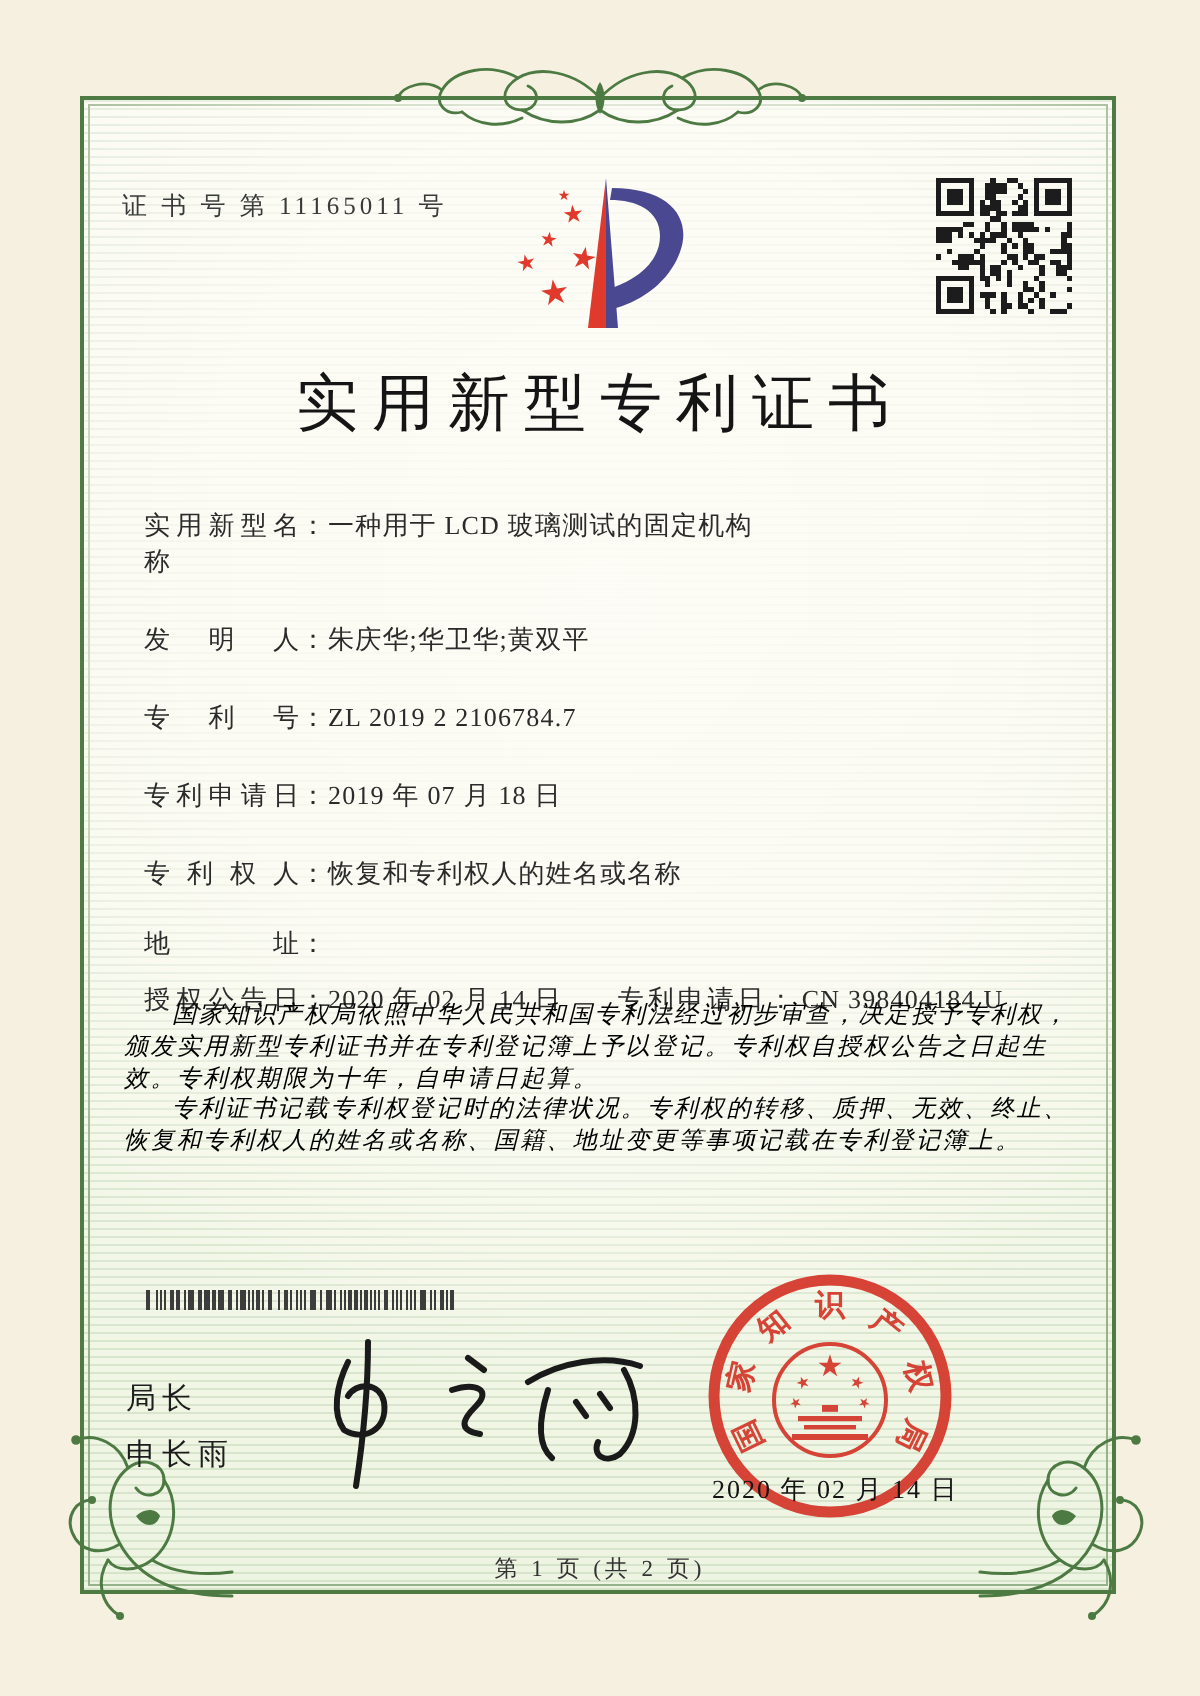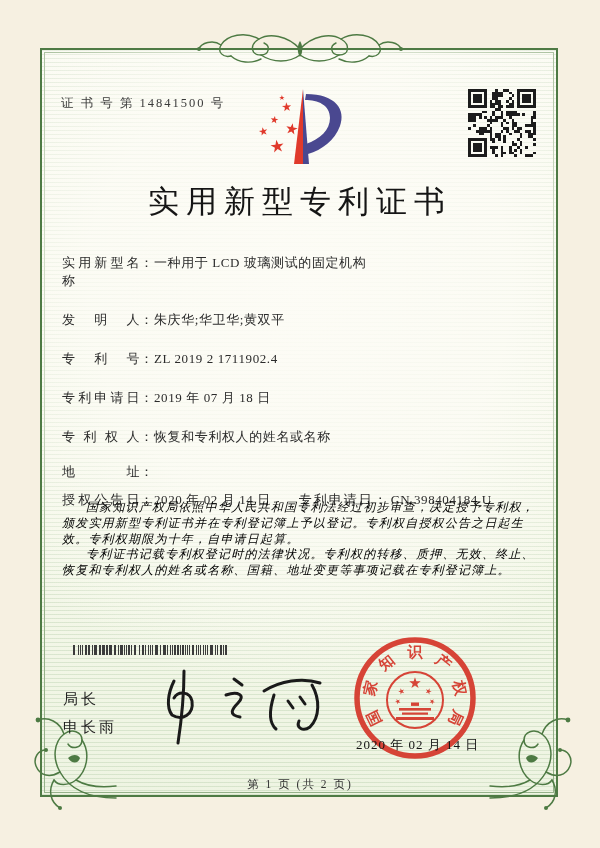--- a/index.html
+++ b/index.html
@@ -48,21 +48,21 @@
   .logo { position: absolute; left: 250px; top: 86px; }
   .qr   { position: absolute; left: 468px; top: 89px; width: 68px; height: 68px; }
   .title {
     position: absolute; left: 0; top: 181px; width: 600px;
     text-align: center; font-size: 31px; letter-spacing: 7px;
     color: #151515; font-weight: 500;
   }
 
   
   .fields { position: absolute; left: 62px; top: 254px; width: 478px; font-size: 13px; color: #2b2b2b; }
-  .frow { display: flex; align-items: flex-start; margin-bottom: 0; }
+  .frow { display: flex; align-items: flex-start; margin-bottom: 0; margin-left: 10px; }
   .frow .lbl-wrap { flex: 0 0 92px; display: flex; }
   .frow .lbl { display: inline-block; width: 78px; text-align: justify; text-align-last: justify; letter-spacing: 0.5px; }
   .frow .val { flex: 1; letter-spacing: 0.6px; line-height: 17px; }
   .r1 { margin-top: 0; }
   .gap37 { height: 21px; }
   .gap-addr { height: 17px; }
   .grant-row { display: flex; }
   .grant-row .pair2 { margin-left: 28px; display: flex; }
   .grant-row .pair2 .lbl2 { letter-spacing: 2px; }
 
@@ -146,21 +146,21 @@
       <path d="M52,28 C60,40 58,58 46,68 C38,74 28,74 24,68"></path>
       <path d="M46,68 C56,74 70,76 86,74"></path>
       <path d="M24,68 C18,78 20,90 30,96"></path>
       <circle cx="8" cy="8" r="2.4" fill="#4d7a43" stroke="none"></circle>
       <circle cx="16" cy="38" r="2" fill="#4d7a43" stroke="none"></circle>
       <circle cx="30" cy="96" r="2" fill="#4d7a43" stroke="none"></circle>
       <path d="M38,46 C42,42 48,42 50,46 C48,52 42,52 38,46 Z" fill="#4d7a43" stroke="none"></path>
     </g>
   </svg>
 
-  <div class="cert-no">证 书 号 第 14841500 号</div>
+  <div class="cert-no">证 书 号 第 11165011 号</div>
 
   <svg class="logo" width="96" height="84" viewBox="0 0 96 84">
 
     <polygon points="53,3 44,78 53,78" fill="#e03a2c"></polygon>
     <polygon points="53,3 53,78 59,78" fill="#4a4890"></polygon>
 
     <path d="M56,8 C86,8 96,24 90,40 C85,54 72,64 58,68 L56,58 C70,53 80,44 80,32 C80,19 68,14 55,14 Z" fill="#4a4890"></path>
 
     <g fill="#e03a2c" font-family="'DejaVu Sans', sans-serif" text-anchor="middle">
       <text x="14" y="49" font-size="11" transform="rotate(-12 14 49)">★</text>
@@ -468,21 +468,21 @@
           <span>：</span>
         </span>
       <span class="val">朱庆华;华卫华;黄双平</span>
     </div>
     <div class="gap37"></div>
     <div class="frow">
       <span class="lbl-wrap">
           <span class="lbl">专利号</span>
           <span>：</span>
         </span>
-      <span class="val">ZL 2019 2 1711902.4</span>
+      <span class="val">ZL 2019 2 2106784.7</span>
     </div>
     <div class="gap37"></div>
     <div class="frow">
       <span class="lbl-wrap">
           <span class="lbl">专利申请日</span>
           <span>：</span>
         </span>
       <span class="val">2019 年 07 月 18 日</span>
     </div>
     <div class="gap37"></div>

